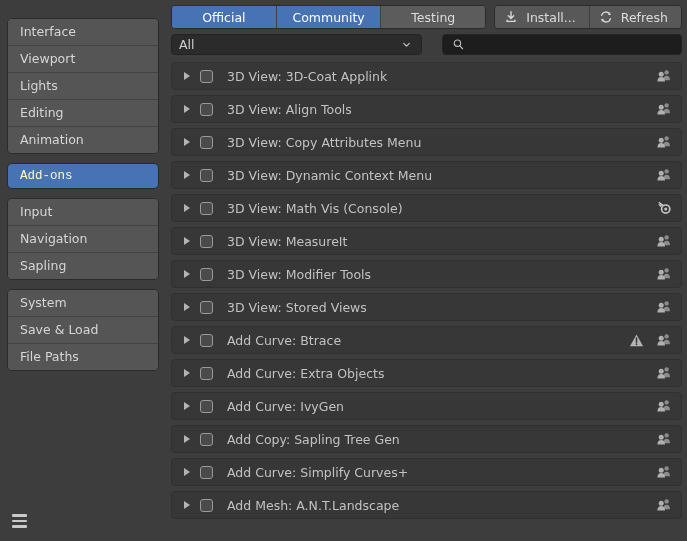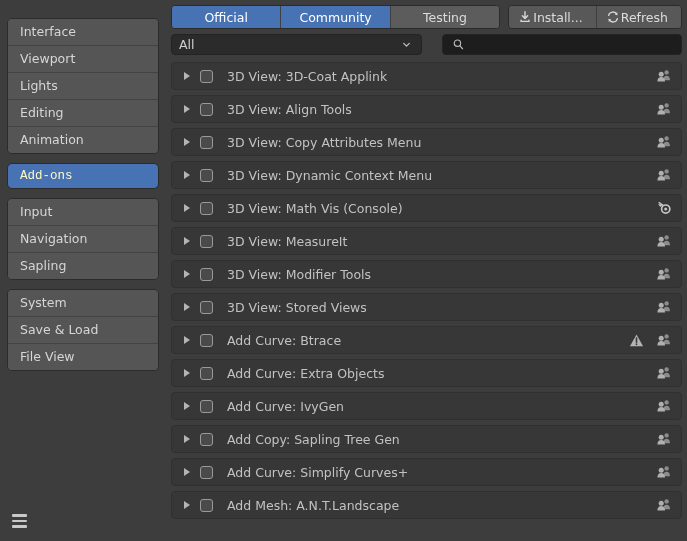--- a/index.html
+++ b/index.html
@@ -89,21 +89,21 @@
   }
   .seg-btn:last-child{border-right:none;}
   .seg-btn.active{background:#4772b3;color:#ffffff;}
 
   .btngroup{
     display:flex;height:22px;
     border-radius:4px;overflow:hidden;
     border:1px solid #2b2b2b;
   }
   .tbtn{
-    display:flex;align-items:center;
+    display:flex;align-items:center;gap:7px;
     padding:0 13px 0 8px;
     background:#585858;
     color:#dcdcdc;font-size:12.5px;
     border-right:1px solid #3f3f3f;
     cursor:pointer;white-space:nowrap;
   }
   .tbtn:last-child{border-right:none;}
   .tbtn svg{display:block;}
 
   .filterbar{display:flex;align-items:center;gap:20px;margin-top:6px;height:21px;flex:0 0 auto;}
@@ -199,21 +199,21 @@
           <div class="nav-item selected">Add-ons</div>
         </div>
         <div class="navgroup">
           <div class="nav-item">Input</div>
           <div class="nav-item">Navigation</div>
           <div class="nav-item">Sapling</div>
         </div>
         <div class="navgroup">
           <div class="nav-item">System</div>
           <div class="nav-item">Save &amp; Load</div>
-          <div class="nav-item">File View</div>
+          <div class="nav-item">File Paths</div>
         </div>
       </div>
     <div class="hamburger">
       <i></i>
         <i></i>
         <i></i>
     </div>
   </div>
 
   <div class="main">

